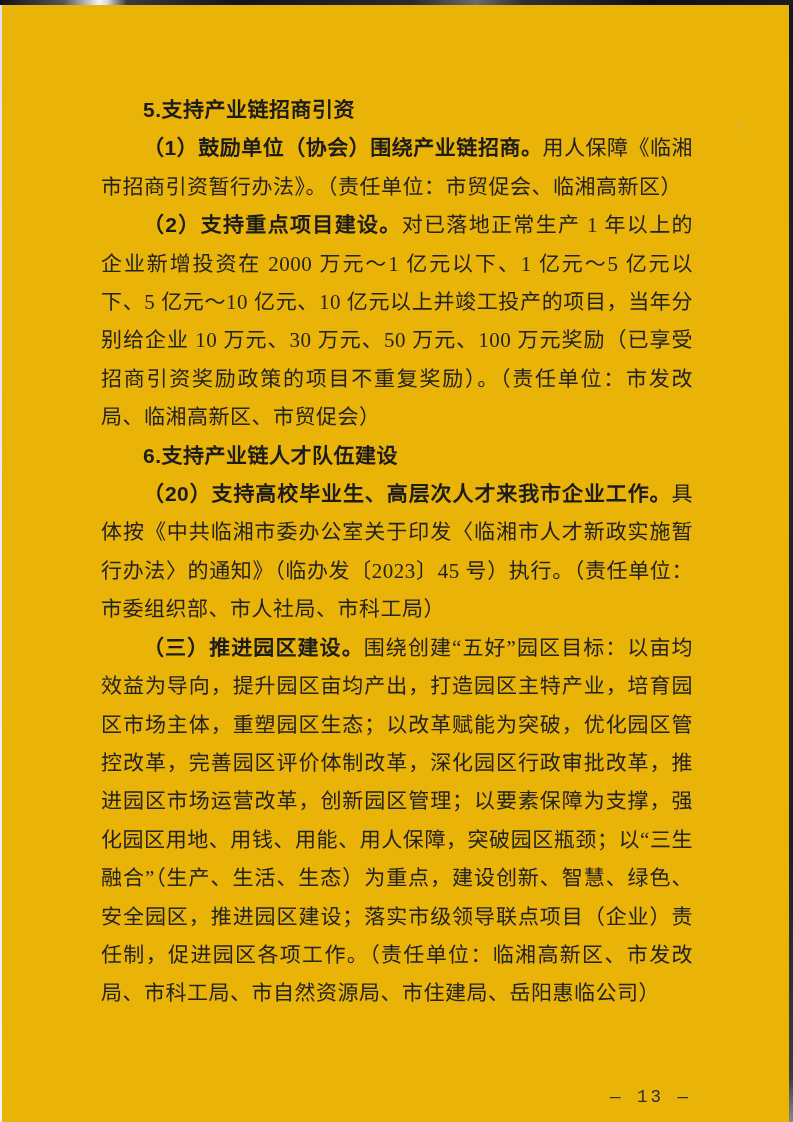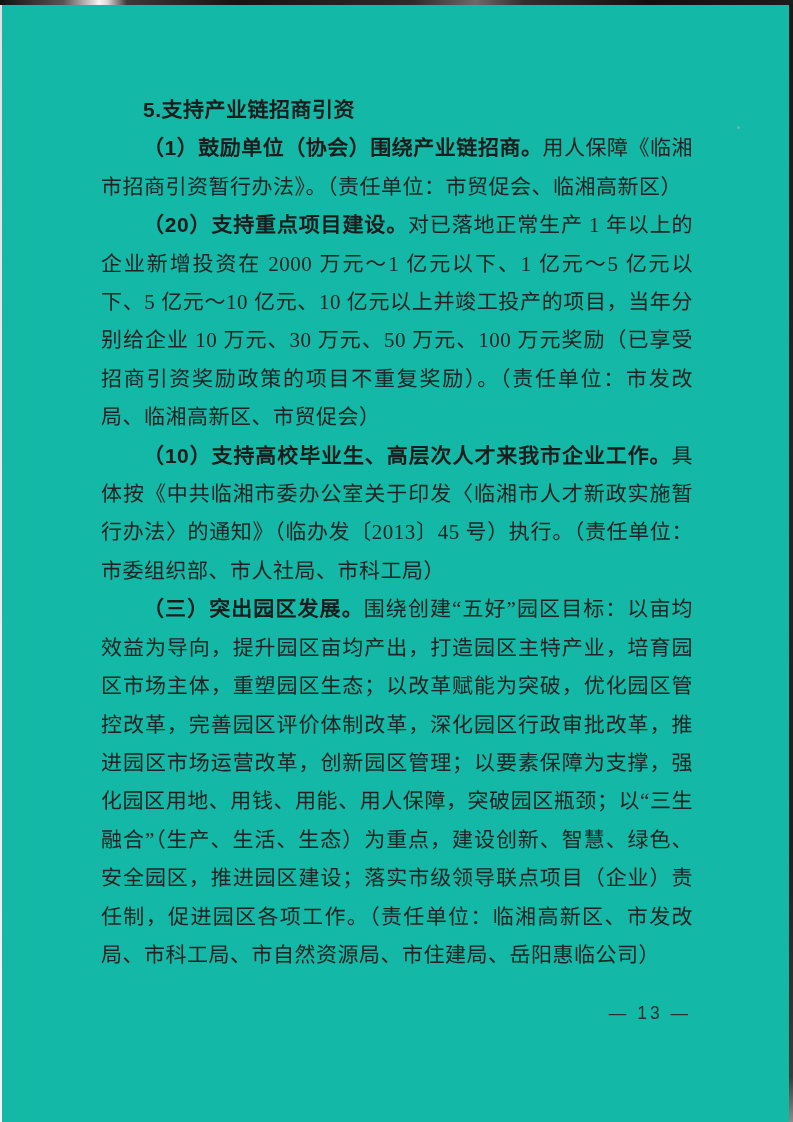--- a/index.html
+++ b/index.html
@@ -4,21 +4,21 @@
 <style>
   html, body {
     margin: 0;
     padding: 0;
     background: #ffffff;
   }
   .sheet {
     position: relative;
     width: 793px;
     height: 1122px;
-    background: #14b8a6;
+    background: #eab308;
     overflow: hidden;
     font-family: "Liberation Serif", "DejaVu Serif", serif;
     color: #212121;
   }
   
   .scan-strip-top {
     position: absolute;
     top: 0; left: 0;
     width: 793px; height: 5px;
     background: linear-gradient(to right,
@@ -65,50 +65,51 @@
     font-family: "Liberation Sans", "DejaVu Sans", sans-serif;
     font-weight: 700;
     color: #1c1c1c;
   }
   .para .body-text {
     font-weight: 400;
     color: #232323;
   }
   .page-number {
     position: absolute;
-    top: 1000px;
+    top: 1084px;
     right: 102px;
     font-size: 17.5px;
     line-height: 26px;
     letter-spacing: 3px;
     color: #2e2e2e;
-    font-family: Liberation Sans, sans-serif;
+    font-family: Liberation Mono, monospace;
   }
 </style>
 </head>
 <body>
 
 <div class="sheet">
 
   <div class="scan-strip-top"></div>
   <div class="scan-strip-right"></div>
   <div class="scan-line-left"></div>
   <div class="speck speck-1"></div>
   <div class="speck speck-2"></div>
 
   <main class="text-block">
 
     <p class="para"><span class="lead">5.支持产业链招商引资</span><span class="body-text"></span></p>
 
     <p class="para"><span class="lead">（1）鼓励单位（协会）围绕产业链招商。</span><span class="body-text">用人保障《临湘市招商引资暂行办法》。（责任单位：市贸促会、临湘高新区）</span></p>
 
-    <p class="para"><span class="lead">（20）支持重点项目建设。</span><span class="body-text">对已落地正常生产 1 年以上的企业新增投资在 2000 万元～1 亿元以下、1 亿元～5 亿元以下、5 亿元～10 亿元、10 亿元以上并竣工投产的项目，当年分别给企业 10 万元、30 万元、50 万元、100 万元奖励（已享受招商引资奖励政策的项目不重复奖励）。（责任单位：市发改局、临湘高新区、市贸促会）</span></p>
+    <p class="para"><span class="lead">（2）支持重点项目建设。</span><span class="body-text">对已落地正常生产 1 年以上的企业新增投资在 2000 万元～1 亿元以下、1 亿元～5 亿元以下、5 亿元～10 亿元、10 亿元以上并竣工投产的项目，当年分别给企业 10 万元、30 万元、50 万元、100 万元奖励（已享受招商引资奖励政策的项目不重复奖励）。（责任单位：市发改局、临湘高新区、市贸促会）</span></p>
 
+    <p class="para"><span class="lead">6.支持产业链人才队伍建设</span><span class="body-text"></span></p>
 
-    <p class="para"><span class="lead">（10）支持高校毕业生、高层次人才来我市企业工作。</span><span class="body-text">具体按《中共临湘市委办公室关于印发〈临湘市人才新政实施暂行办法〉的通知》（临办发〔2013〕45 号）执行。（责任单位：市委组织部、市人社局、市科工局）</span></p>
+    <p class="para"><span class="lead">（20）支持高校毕业生、高层次人才来我市企业工作。</span><span class="body-text">具体按《中共临湘市委办公室关于印发〈临湘市人才新政实施暂行办法〉的通知》（临办发〔2023〕45 号）执行。（责任单位：市委组织部、市人社局、市科工局）</span></p>
 
-    <p class="para"><span class="lead">（三）突出园区发展。</span><span class="body-text">围绕创建“五好”园区目标：以亩均效益为导向，提升园区亩均产出，打造园区主特产业，培育园区市场主体，重塑园区生态；以改革赋能为突破，优化园区管控改革，完善园区评价体制改革，深化园区行政审批改革，推进园区市场运营改革，创新园区管理；以要素保障为支撑，强化园区用地、用钱、用能、用人保障，突破园区瓶颈；以“三生融合”（生产、生活、生态）为重点，建设创新、智慧、绿色、安全园区，推进园区建设；落实市级领导联点项目（企业）责任制，促进园区各项工作。（责任单位：临湘高新区、市发改局、市科工局、市自然资源局、市住建局、岳阳惠临公司）</span></p>
+    <p class="para"><span class="lead">（三）推进园区建设。</span><span class="body-text">围绕创建“五好”园区目标：以亩均效益为导向，提升园区亩均产出，打造园区主特产业，培育园区市场主体，重塑园区生态；以改革赋能为突破，优化园区管控改革，完善园区评价体制改革，深化园区行政审批改革，推进园区市场运营改革，创新园区管理；以要素保障为支撑，强化园区用地、用钱、用能、用人保障，突破园区瓶颈；以“三生融合”（生产、生活、生态）为重点，建设创新、智慧、绿色、安全园区，推进园区建设；落实市级领导联点项目（企业）责任制，促进园区各项工作。（责任单位：临湘高新区、市发改局、市科工局、市自然资源局、市住建局、岳阳惠临公司）</span></p>
 
   </main>
 
   <div class="page-number">— 13 —</div>
 
 </div>
 
 </body></html>

